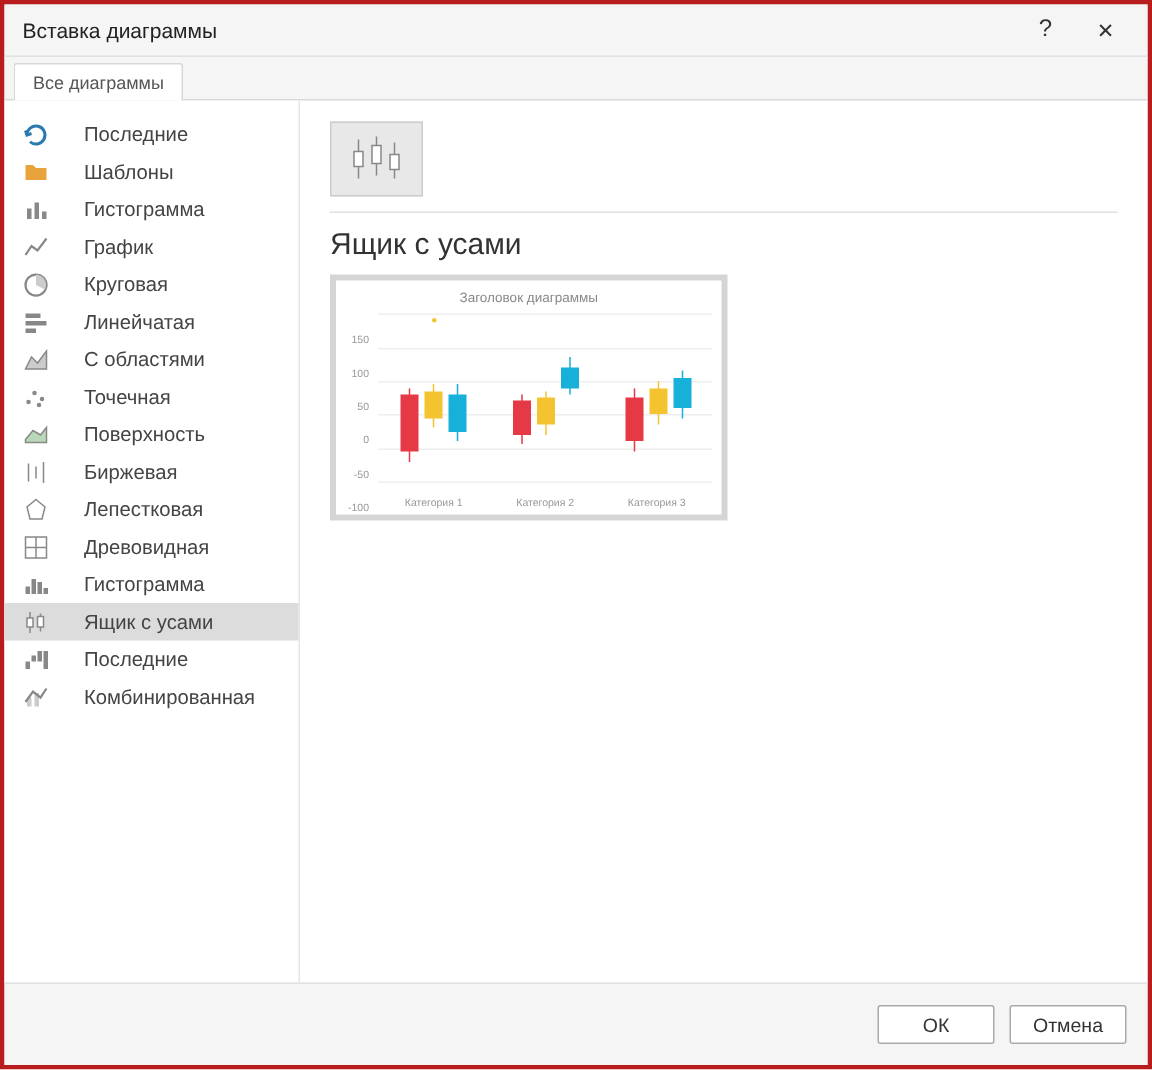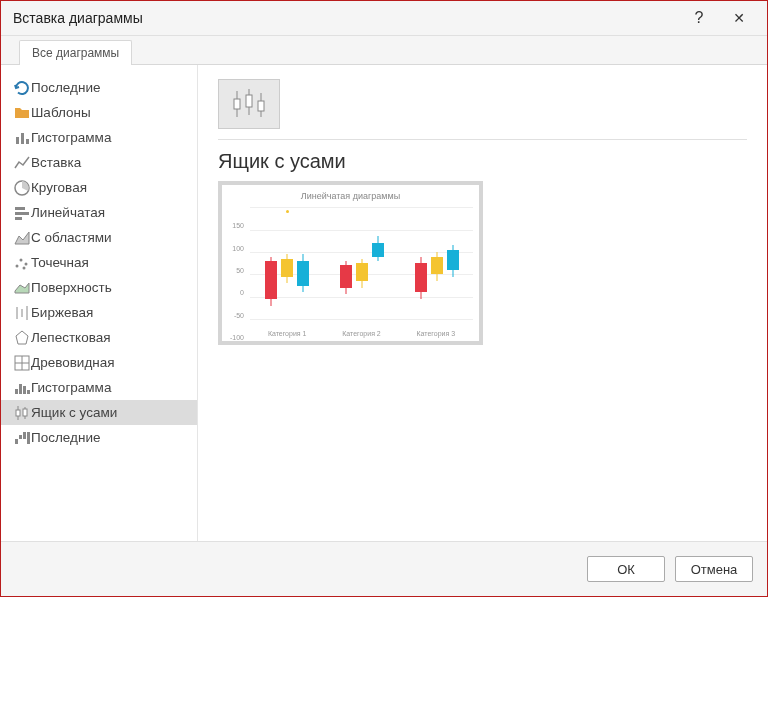--- a/index.html
+++ b/index.html
@@ -1,24 +1,24 @@
 <!DOCTYPE html>
 <html><head>
 <meta charset="utf-8">
 <style>
 html,body{margin:0;padding:0;font-family:"Segoe UI",Tahoma,sans-serif;font-size:13px;color:#333;background:#fff}
-.window{width:768px;height:597px;background:#f5f5f5;display:flex;flex-direction:column;border:1px solid #b91c1c;box-sizing:border-box;position:relative}
+.window{width:768px;height:713px;background:#f5f5f5;display:flex;flex-direction:column;border:3px solid #b91c1c;box-sizing:border-box;position:relative}
 .titlebar{height:34px;display:flex;align-items:center;padding:0 8px 0 12px;background:#f5f5f5;border-bottom:1px solid #e0e0e0}
 .titlebar .title{flex:1;font-size:14px;color:#222}
 .titlebar .icn{width:40px;text-align:center;font-size:16px;color:#333}
-.tabs-row{height:28px;display:flex;align-items:flex-end;padding-left:18px;background:#f5f5f5}
+.tabs-row{height:28px;display:flex;align-items:flex-end;padding-left:6px;background:#f5f5f5}
 .tab{padding:5px 12px;font-size:12px;background:#fff;border:1px solid #d8d8d8;border-bottom:none;border-radius:2px 2px 0 0;color:#555;position:relative;top:1px}
 .body{flex:1;display:flex;background:#fff;border-top:1px solid #d8d8d8;overflow:hidden}
 .sidebar{width:196px;border-right:1px solid #e5e5e5;padding-top:10px;background:#fff}
-.sb-item{display:flex;align-items:center;height:25px;padding-left:12px;gap:0;font-size:13.5px;color:#444;cursor:pointer}
+.sb-item{display:flex;align-items:center;height:25px;padding-left:12px;gap:23px;font-size:13.5px;color:#444;cursor:pointer}
 .sb-item.selected{background:#dcdcdc}
 .sb-ico{width:18px;height:18px;display:flex;align-items:center;justify-content:center}
 .sb-ico svg{width:18px;height:18px}
 .content{flex:1;padding:14px 20px;overflow:auto}
 .subtype-row{display:flex;gap:8px;padding-bottom:10px;border-bottom:1px solid #e0e0e0}
 .subtype{width:60px;height:48px;border:1px solid #ccc;background:#e8e8e8;display:flex;align-items:center;justify-content:center;cursor:pointer}
 .subtype svg{width:40px;height:34px}
 .section-title{font-size:20px;color:#333;margin:10px 0 8px;font-weight:400}
 .preview{width:265px;height:164px;border:4px solid #d5d5d5;background:#fff;box-sizing:border-box;position:relative;cursor:pointer}
 .pv-title{text-align:center;font-size:9px;color:#888;margin-top:6px}
@@ -77,21 +77,21 @@
             </svg>
           </span>
           <span>Гистограмма</span>
         </div>
         <div class="sb-item">
           <span class="sb-ico">
             <svg viewBox="0 0 18 18">
               <polyline points="2,14 6,8 10,11 16,3" fill="none" stroke="#888" stroke-width="1.5"></polyline>
             </svg>
           </span>
-          <span>Вставка</span>
+          <span>График</span>
         </div>
         <div class="sb-item">
           <span class="sb-ico">
             <svg viewBox="0 0 18 18">
               <circle cx="9" cy="9" r="7" fill="none" stroke="#888" stroke-width="1.5"></circle>
               <path d="M9 9V2A7 7 0 0 1 15 12z" fill="#ccc"></path>
             </svg>
           </span>
           <span>Круговая</span>
         </div>
@@ -185,41 +185,51 @@
         <div class="sb-item">
           <span class="sb-ico">
             <svg viewBox="0 0 18 18">
               <rect x="2" y="10" width="3" height="5" fill="#888"></rect>
               <rect x="6" y="6" width="3" height="4" fill="#888"></rect>
               <rect x="10" y="3" width="3" height="7" fill="#888"></rect>
               <rect x="14" y="3" width="3" height="12" fill="#888"></rect>
             </svg>
           </span>
           <span>Последние</span>
+        </div>
+        <div class="sb-item">
+          <span class="sb-ico">
+            <svg viewBox="0 0 18 18">
+              <rect x="3" y="9" width="3" height="6" fill="#ccc"></rect>
+              <rect x="8" y="6" width="3" height="9" fill="#ccc"></rect>
+              <polyline points="2,12 7,5 12,9 16,3" fill="none" stroke="#888" stroke-width="1.5"></polyline>
+            </svg>
+          </span>
+          <span>Комбинированная</span>
         </div>
       </div>
 
     <div class="content">
       <div class="subtype-row">
         <div class="subtype">
           <svg viewBox="0 0 40 34">
             <line x1="8" y1="4" x2="8" y2="30" stroke="#888" stroke-width="1"></line>
             <rect x="5" y="12" width="6" height="10" fill="#fff" stroke="#888"></rect>
             <line x1="20" y1="2" x2="20" y2="28" stroke="#888" stroke-width="1"></line>
             <rect x="17" y="8" width="6" height="12" fill="#fff" stroke="#888"></rect>
             <line x1="32" y1="6" x2="32" y2="30" stroke="#888" stroke-width="1"></line>
             <rect x="29" y="14" width="6" height="10" fill="#fff" stroke="#888"></rect>
           </svg>
         </div>
       </div>
 
       <div class="section-title">Ящик с усами</div>
 
       <div class="preview" id="preview">
-        <div class="pv-title">Линейчатая диаграммы</div>
+        <div class="pv-title">Заголовок диаграммы</div>
         <div class="pv-yticks" id="yticks">
             <div class="pv-ytick" style="top: 134px;">-100</div>
             <div class="pv-ytick" style="top: 111.692px;">-50</div>
             <div class="pv-ytick" style="top: 89.3846px;">0</div>
             <div class="pv-ytick" style="top: 67.0769px;">50</div>
             <div class="pv-ytick" style="top: 44.7692px;">100</div>
             <div class="pv-ytick" style="top: 22.4615px;">150</div>
           </div>
         <div class="pv-chart" id="plot">
             <div class="grid-line" style="top: 116px;"></div>

